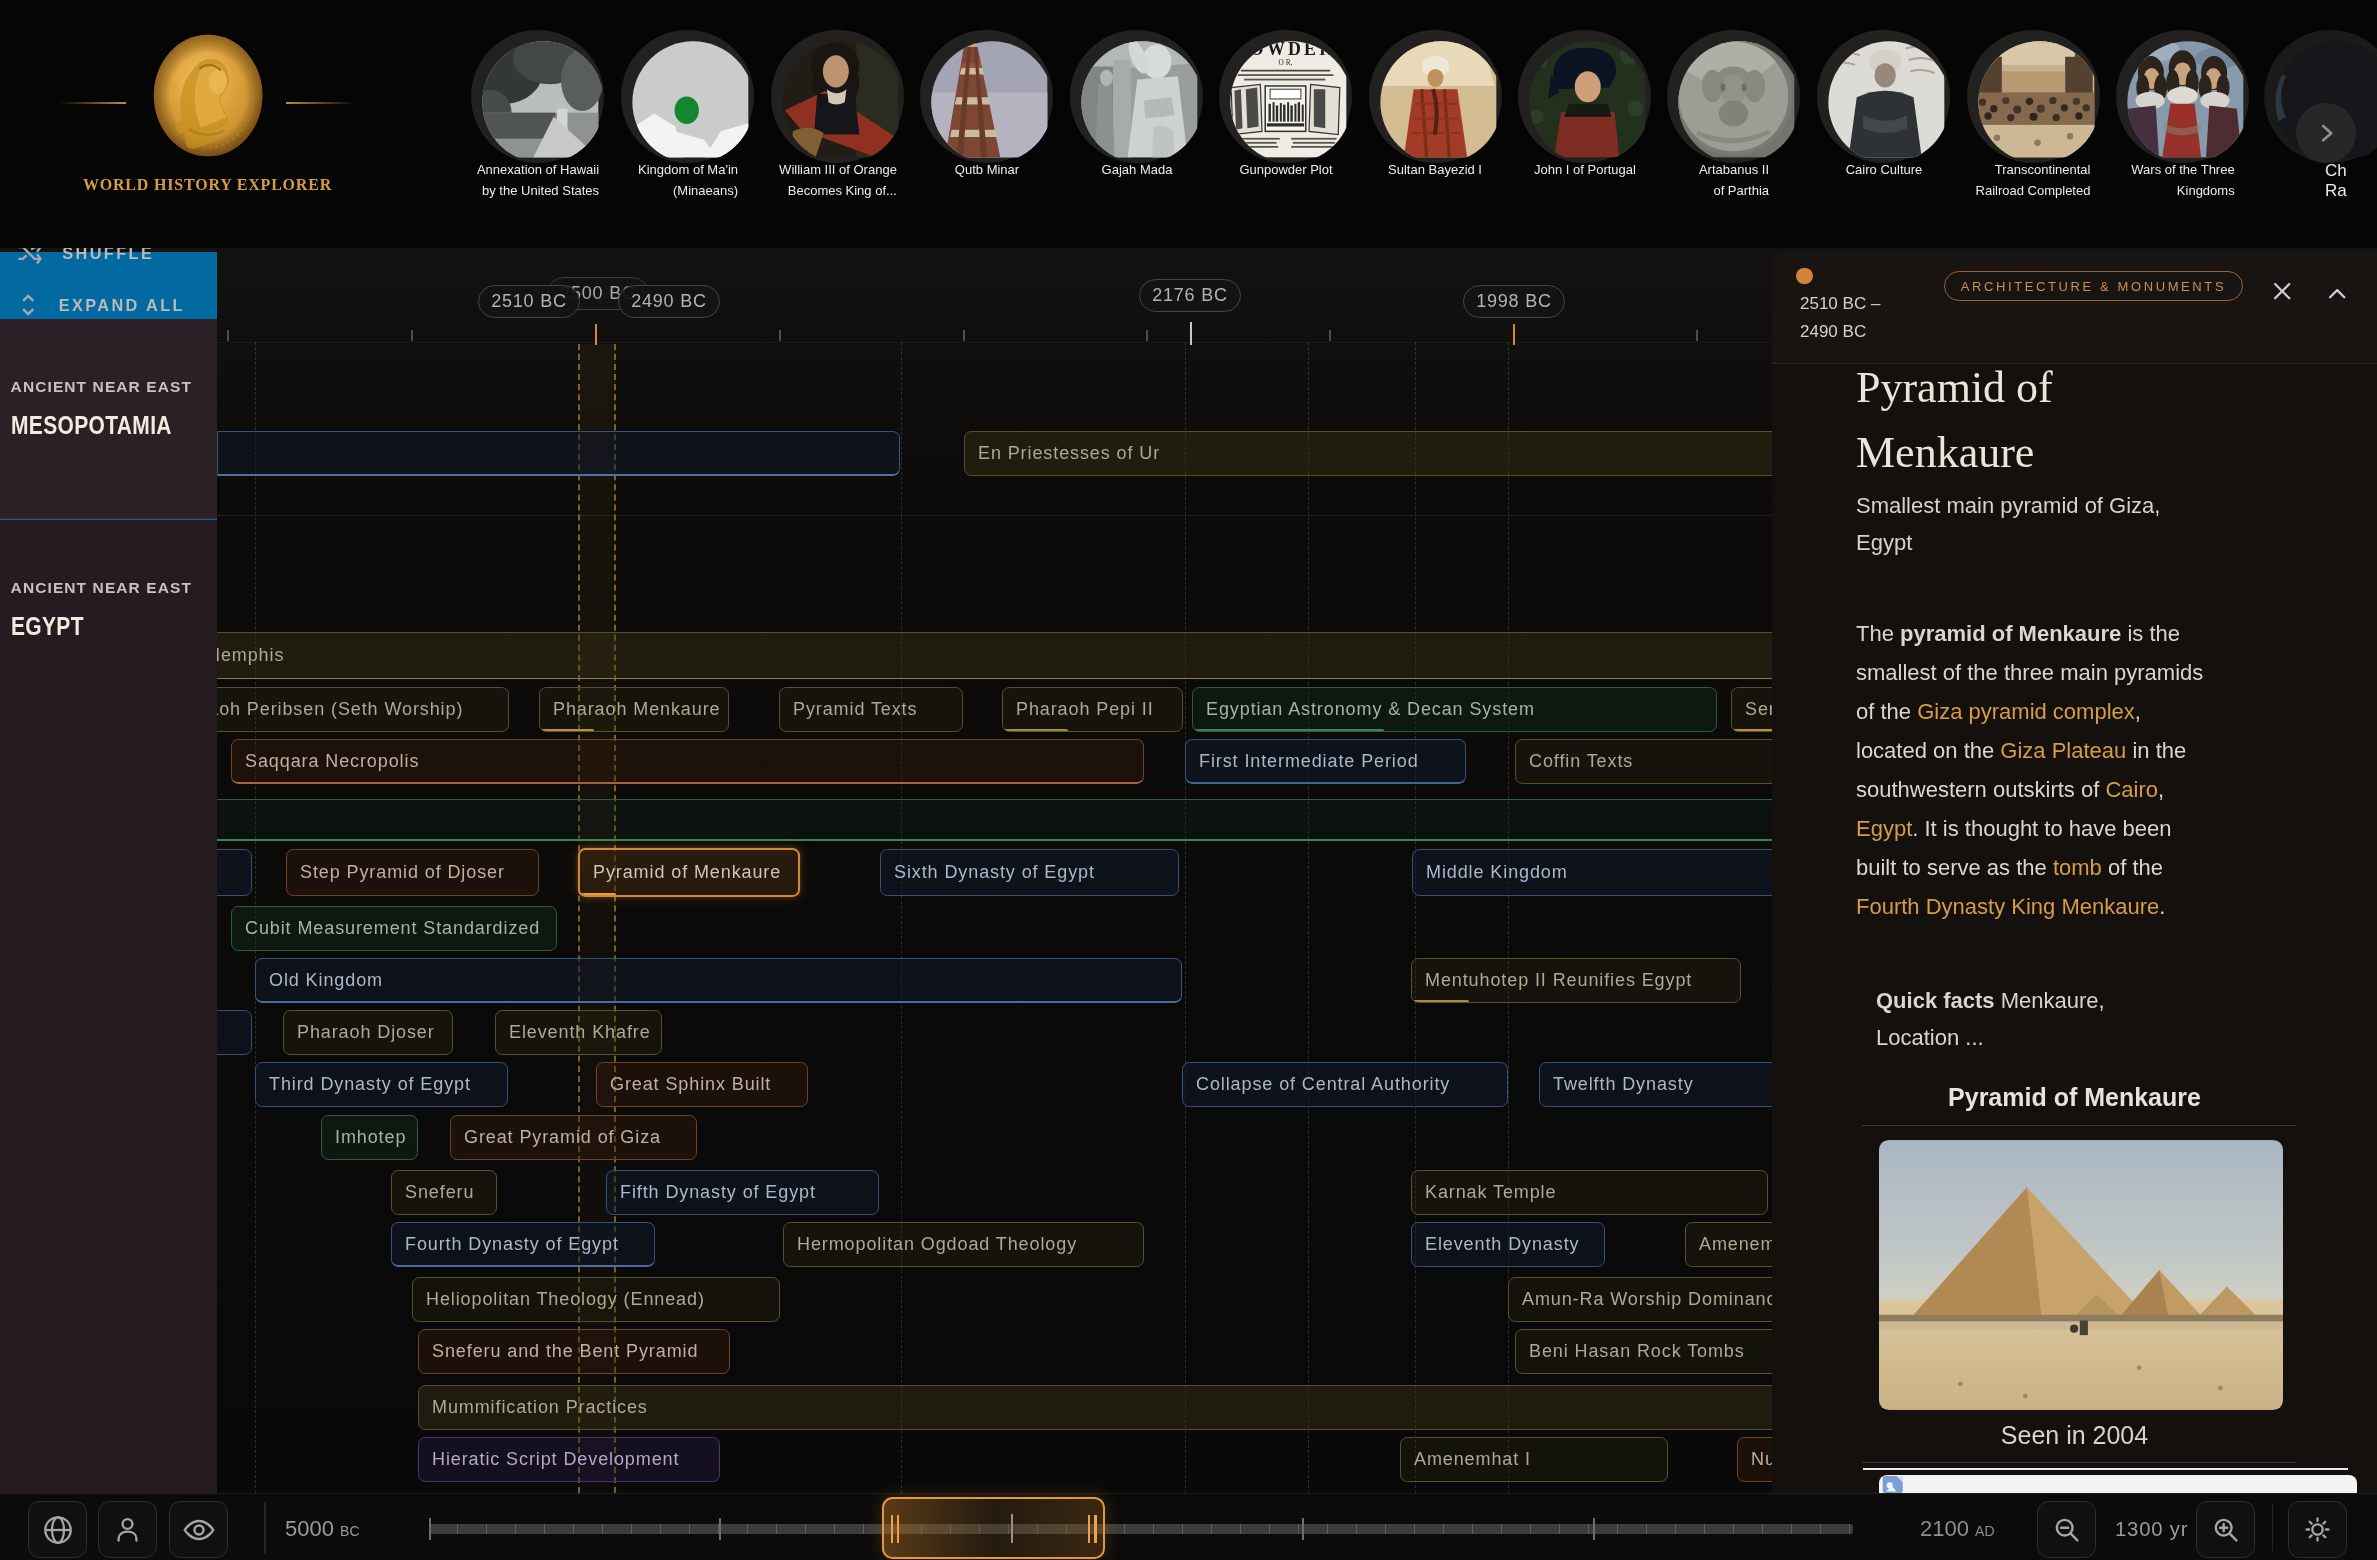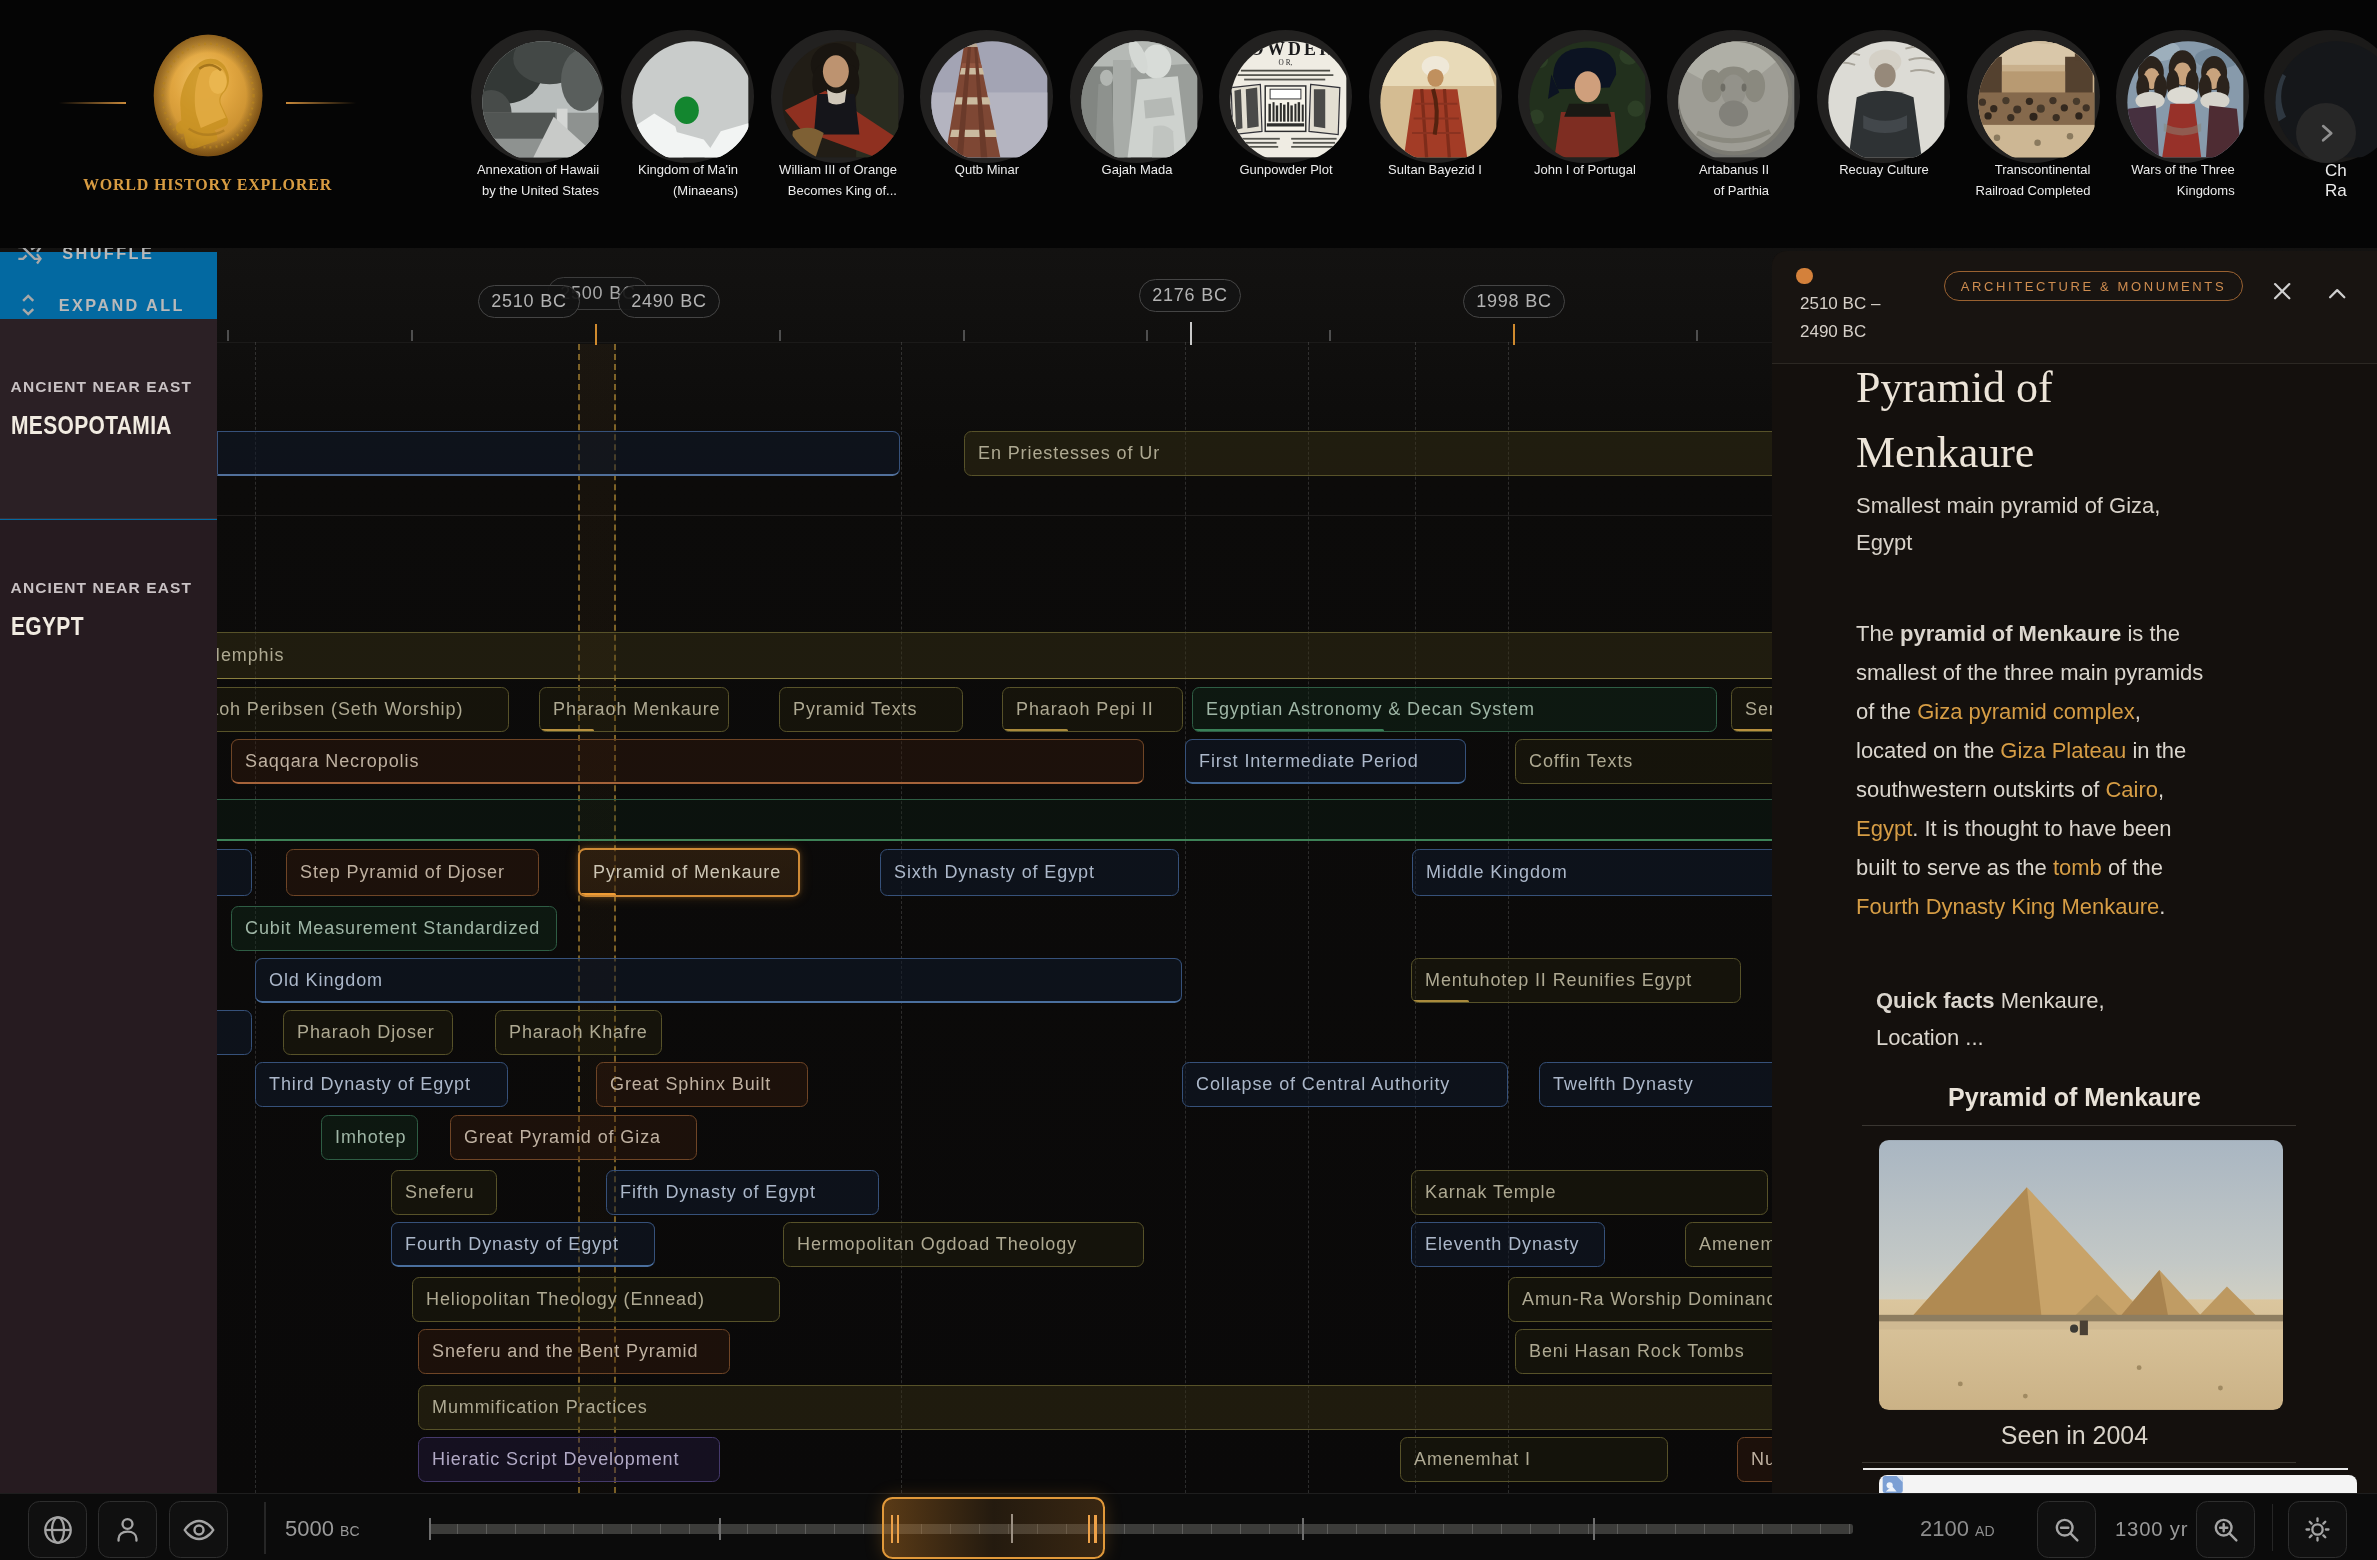--- a/index.html
+++ b/index.html
@@ -96,21 +96,21 @@
   <div class="ev navy" style="left:146px;top:601px;width:106px;height:47px"></div>
   <div class="ev brown" style="left:286px;top:601px;width:253px;height:47px">Step Pyramid of Djoser</div>
   <div class="ev sel" style="left:578px;top:600px;width:222px;height:49px">Pyramid of Menkaure<span class="u" style="left:0;width:36px;background:#ef9c35;height:3.3px;bottom:-0.8px"></span></div>
   <div class="ev navy" style="left:880px;top:601px;width:299px;height:47px">Sixth Dynasty of Egypt</div>
   <div class="ev navy" style="left:1412px;top:601px;width:418px;height:47px">Middle Kingdom</div>
   <div class="ev green" style="left:231px;top:658px;width:326px">Cubit Measurement Standardized</div>
   <div class="ev navy" style="left:255px;top:710px;width:927px;border-bottom:2.4px solid #4a6f9e">Old Kingdom</div>
   <div class="ev olive" style="left:1411px;top:710px;width:330px">Mentuhotep II Reunifies Egypt<span class="u" style="left:0;width:57px;background:#a98a3c"></span></div>
   <div class="ev navy" style="left:146px;top:762px;width:106px"></div>
   <div class="ev olive" style="left:283px;top:762px;width:170px">Pharaoh Djoser</div>
-  <div class="ev olive" style="left:495px;top:762px;width:167px">Pharaoh Khafre</div>
+  <div class="ev olive" style="left:495px;top:762px;width:167px">Eleventh Khafre</div>
   <div class="ev navy" style="left:255px;top:814px;width:253px">Third Dynasty of Egypt</div>
   <div class="ev brown" style="left:596px;top:814px;width:212px">Great Sphinx Built</div>
   <div class="ev navy" style="left:1182px;top:814px;width:326px">Collapse of Central Authority</div>
   <div class="ev navy" style="left:1539px;top:814px;width:291px">Twelfth Dynasty</div>
   <div class="ev green" style="left:321px;top:867px;width:97px">Imhotep</div>
   <div class="ev brown" style="left:450px;top:867px;width:247px">Great Pyramid of Giza</div>
   <div class="ev olive" style="left:391px;top:922px;width:106px">Sneferu</div>
   <div class="ev navy" style="left:606px;top:922px;width:273px">Fifth Dynasty of Egypt</div>
   <div class="ev olive" style="left:1411px;top:922px;width:357px">Karnak Temple</div>
   <div class="ev navy" style="left:391px;top:974px;width:264px;border-bottom:2.4px solid #4a6f9e">Fourth Dynasty of Egypt</div>
@@ -460,21 +460,21 @@
 
   <div class="cap" style="left:538px;top:159px">Annexation of Hawaii<br>by the United States</div>
   <div class="cap" style="left:688px;top:159px">Kingdom of Ma'in<br>(Minaeans)</div>
   <div class="cap" style="left:838px;top:159px">William III of Orange<br>Becomes King of...</div>
   <div class="cap" style="left:987px;top:159px">Qutb Minar</div>
   <div class="cap" style="left:1137px;top:159px">Gajah Mada</div>
   <div class="cap" style="left:1286px;top:159px">Gunpowder Plot</div>
   <div class="cap" style="left:1435px;top:159px">Sultan Bayezid I</div>
   <div class="cap" style="left:1585px;top:159px">John I of Portugal</div>
   <div class="cap" style="left:1734px;top:159px">Artabanus II<br>of Parthia</div>
-  <div class="cap" style="left:1884px;top:159px">Recuay Culture</div>
+  <div class="cap" style="left:1884px;top:159px">Cairo Culture</div>
   <div class="cap" style="left:2033px;top:159px">Transcontinental<br>Railroad Completed</div>
   <div class="cap" style="left:2183px;top:159px">Wars of the Three<br>Kingdoms</div>
 
   <div class="abs" style="left:2296px;top:103px;width:60px;height:60px;border-radius:50%;background:#272727;display:flex;align-items:center;justify-content:center">
     <svg width="24.4" height="24.4" viewBox="0 0 24 24" fill="none" stroke="#909090" stroke-width="2.6" stroke-linecap="round" stroke-linejoin="round">
           <path d="M9 5l8 7-8 7"></path>
         </svg>
   </div>
 </div>
 <div id="panel">

